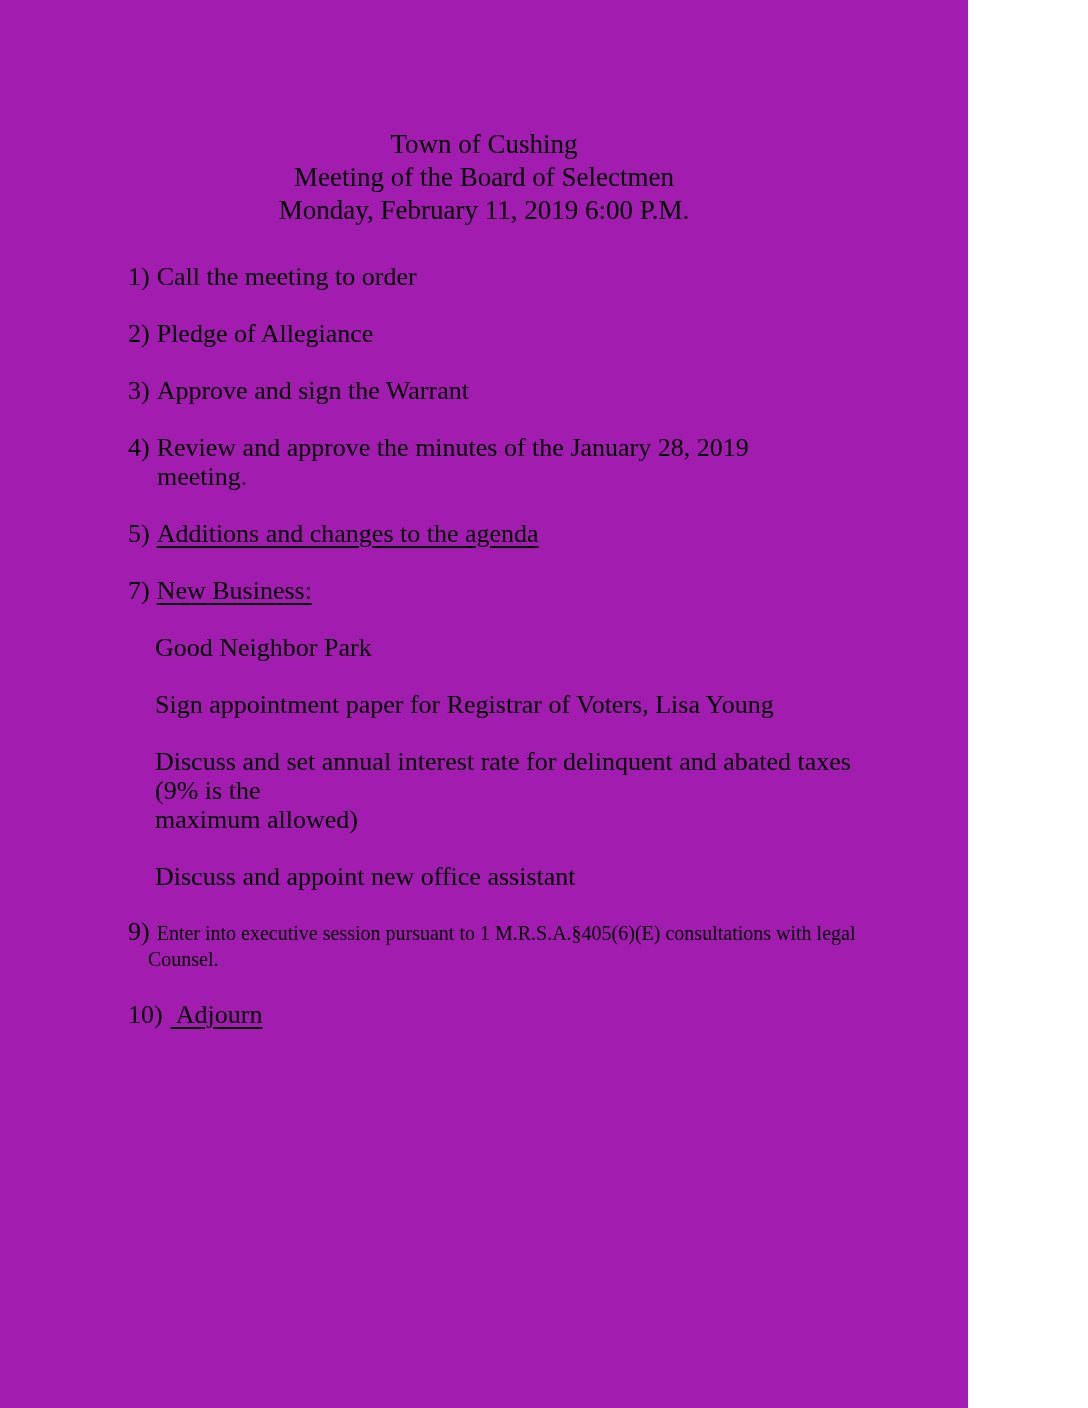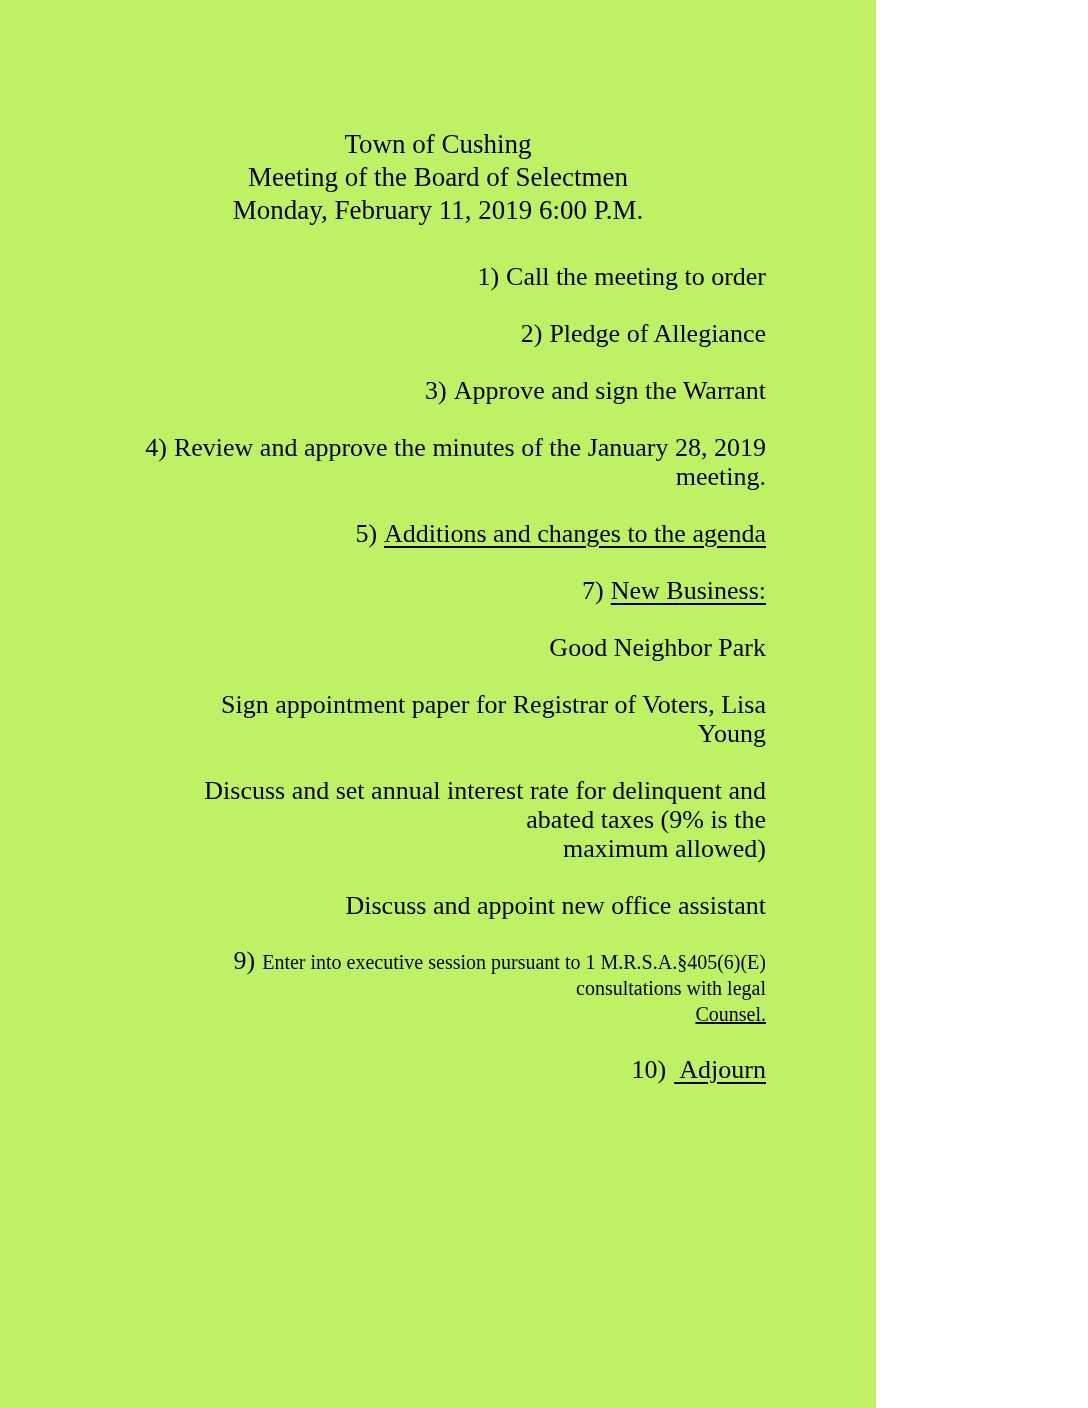--- a/index.html
+++ b/index.html
@@ -2,41 +2,40 @@
 <html><head>
 <meta charset="utf-8">
 <style>
   html, body {
     margin: 0;
     padding: 0;
     background: #ffffff;
   }
   .page {
     position: relative;
-    width: 876px;
+    width: 968px;
     height: 1408px;
-    background: #bef264;
+    background: #a21caf;
     color: #000000;
     font-family: "Liberation Serif", "DejaVu Serif", serif;
     overflow: hidden;
     box-sizing: border-box;
     padding-top: 128px;
   }
   .doc-header {
     text-align: center;
     font-size: 27px;
     line-height: 33px;
     margin: 0 0 35px 0;
   }
   .agenda {
     padding-left: 128px;
-    padding-right: 110px;
+    padding-right: 78px;
     font-size: 26px;
     line-height: 29px;
-    text-align: right;
   }
   .agenda p {
     margin: 0 0 28px 0;
   }
   .num {
     margin-right: 7px;
   }
   .num.nosp {
     margin-right: 8px;
   }
@@ -54,21 +53,20 @@
   p.small {
     font-size: 20px;
     line-height: 26px;
   }
   p.small .num {
     font-size: 26px;
     line-height: 26px;
   }
   p.small .cont {
     padding-left: 20px;
-    text-decoration: underline;
   }
 </style>
 </head>
 <body>
 
 <div class="page">
 
   <header class="doc-header">
     <div>Town of Cushing</div>
     <div>Meeting of the Board of Selectmen</div>

